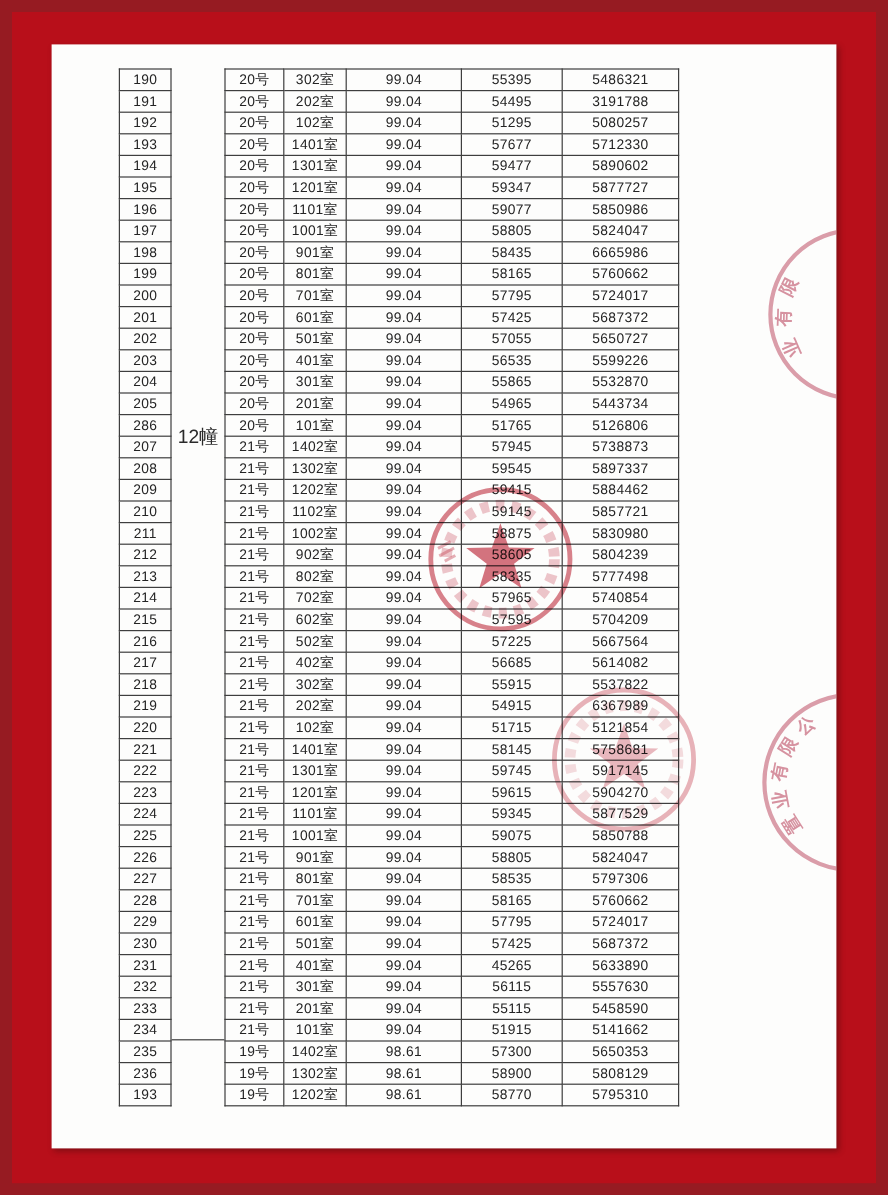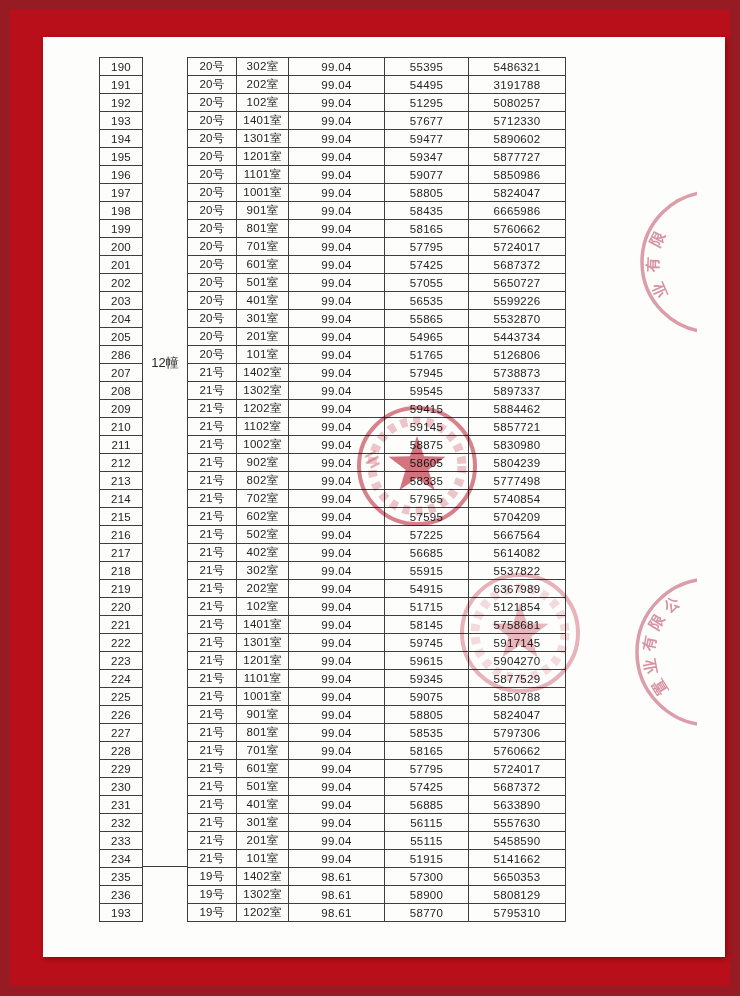--- a/index.html
+++ b/index.html
@@ -1,33 +1,33 @@
 <!DOCTYPE html>
 <html><head>
 <meta charset="utf-8">
 <style>
   html,body{margin:0;padding:0;width:740px;height:996px;overflow:hidden;
     font-family:"Liberation Sans","DejaVu Sans",sans-serif;}
   .frame{position:relative;width:740px;height:996px;background:#b80f1a;
     box-sizing:border-box;border:10px solid #961b22;}
   .page{position:absolute;left:33px;top:27px;width:654px;height:920px;
-    background:#fdfdfc;overflow:hidden;box-shadow:2px 2px 5px rgba(60,10,10,.45);padding-left:28px;}
+    background:#fdfdfc;overflow:hidden;box-shadow:2px 2px 5px rgba(60,10,10,.45);}
   table{border-collapse:collapse;position:absolute;table-layout:fixed;}
   #numTable{left:56px;top:20px;}
   #mainTable{left:144px;top:20px;}
   td{border:1px solid #3e3e3e;height:17px;padding:0;text-align:center;
      font-size:11.5px;color:#232323;letter-spacing:.3px;white-space:nowrap;
      overflow:hidden;}
   #numTable td{width:42px;}
   #numTable{border:1.5px solid #3a3a3a;}
   #mainTable{border:1.5px solid #3a3a3a;}
   .building-cell{position:absolute;left:100px;top:20px;width:44px;height:810px;
      border-bottom:1.5px solid #3e3e3e;box-sizing:border-box;}
   .b-label{position:absolute;top:297px;left:0;width:100%;text-align:center;
-     font-size:13px;color:#2a2a2a;}
+     font-size:16px;color:#2a2a2a;}
   .stamps{position:absolute;left:0;top:0;mix-blend-mode:multiply;pointer-events:none;}
   .seal-ring{fill:none;}
   .seal-text{font-family:"DejaVu Sans",sans-serif;font-weight:bold;}
 </style>
 </head>
 <body>
 
 <div class="frame">
   <div class="page">
 
@@ -477,21 +477,21 @@
             <td>21号</td>
             <td>501室</td>
             <td>99.04</td>
             <td>57425</td>
             <td>5687372</td>
           </tr>
           <tr>
             <td>21号</td>
             <td>401室</td>
             <td>99.04</td>
-            <td>56885</td>
+            <td>45265</td>
             <td>5633890</td>
           </tr>
           <tr>
             <td>21号</td>
             <td>301室</td>
             <td>99.04</td>
             <td>56115</td>
             <td>5557630</td>
           </tr>
           <tr>

